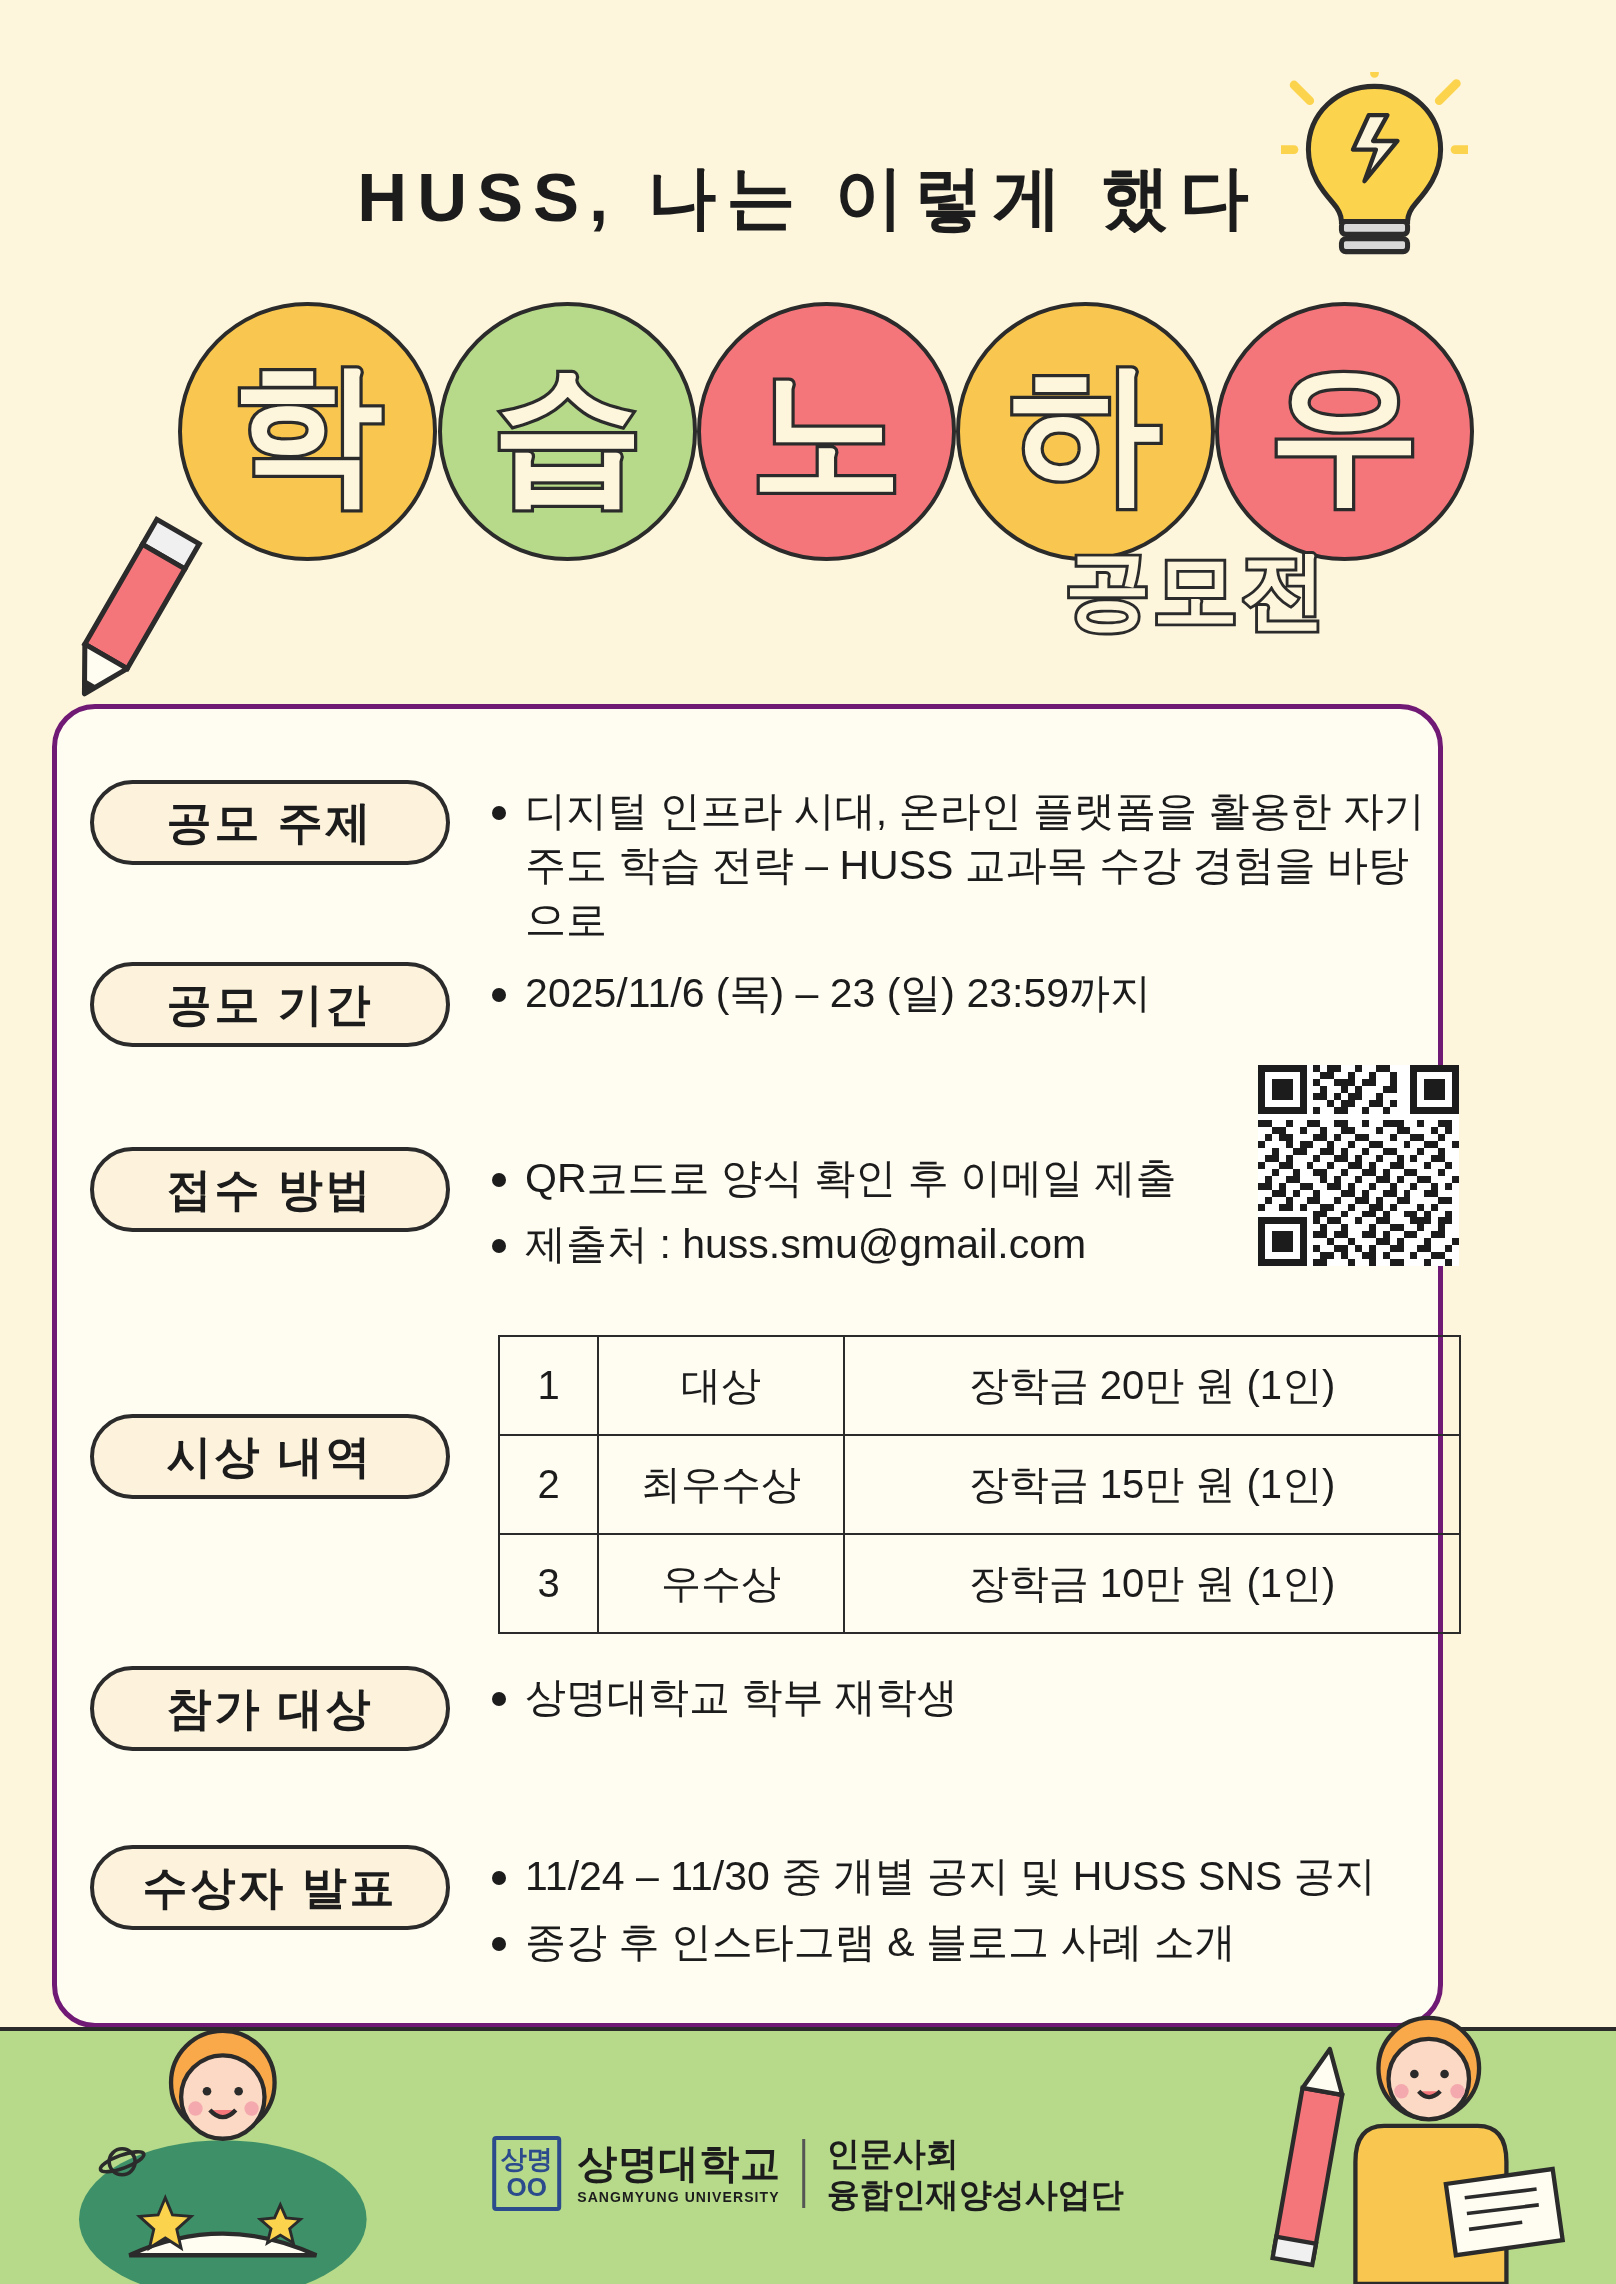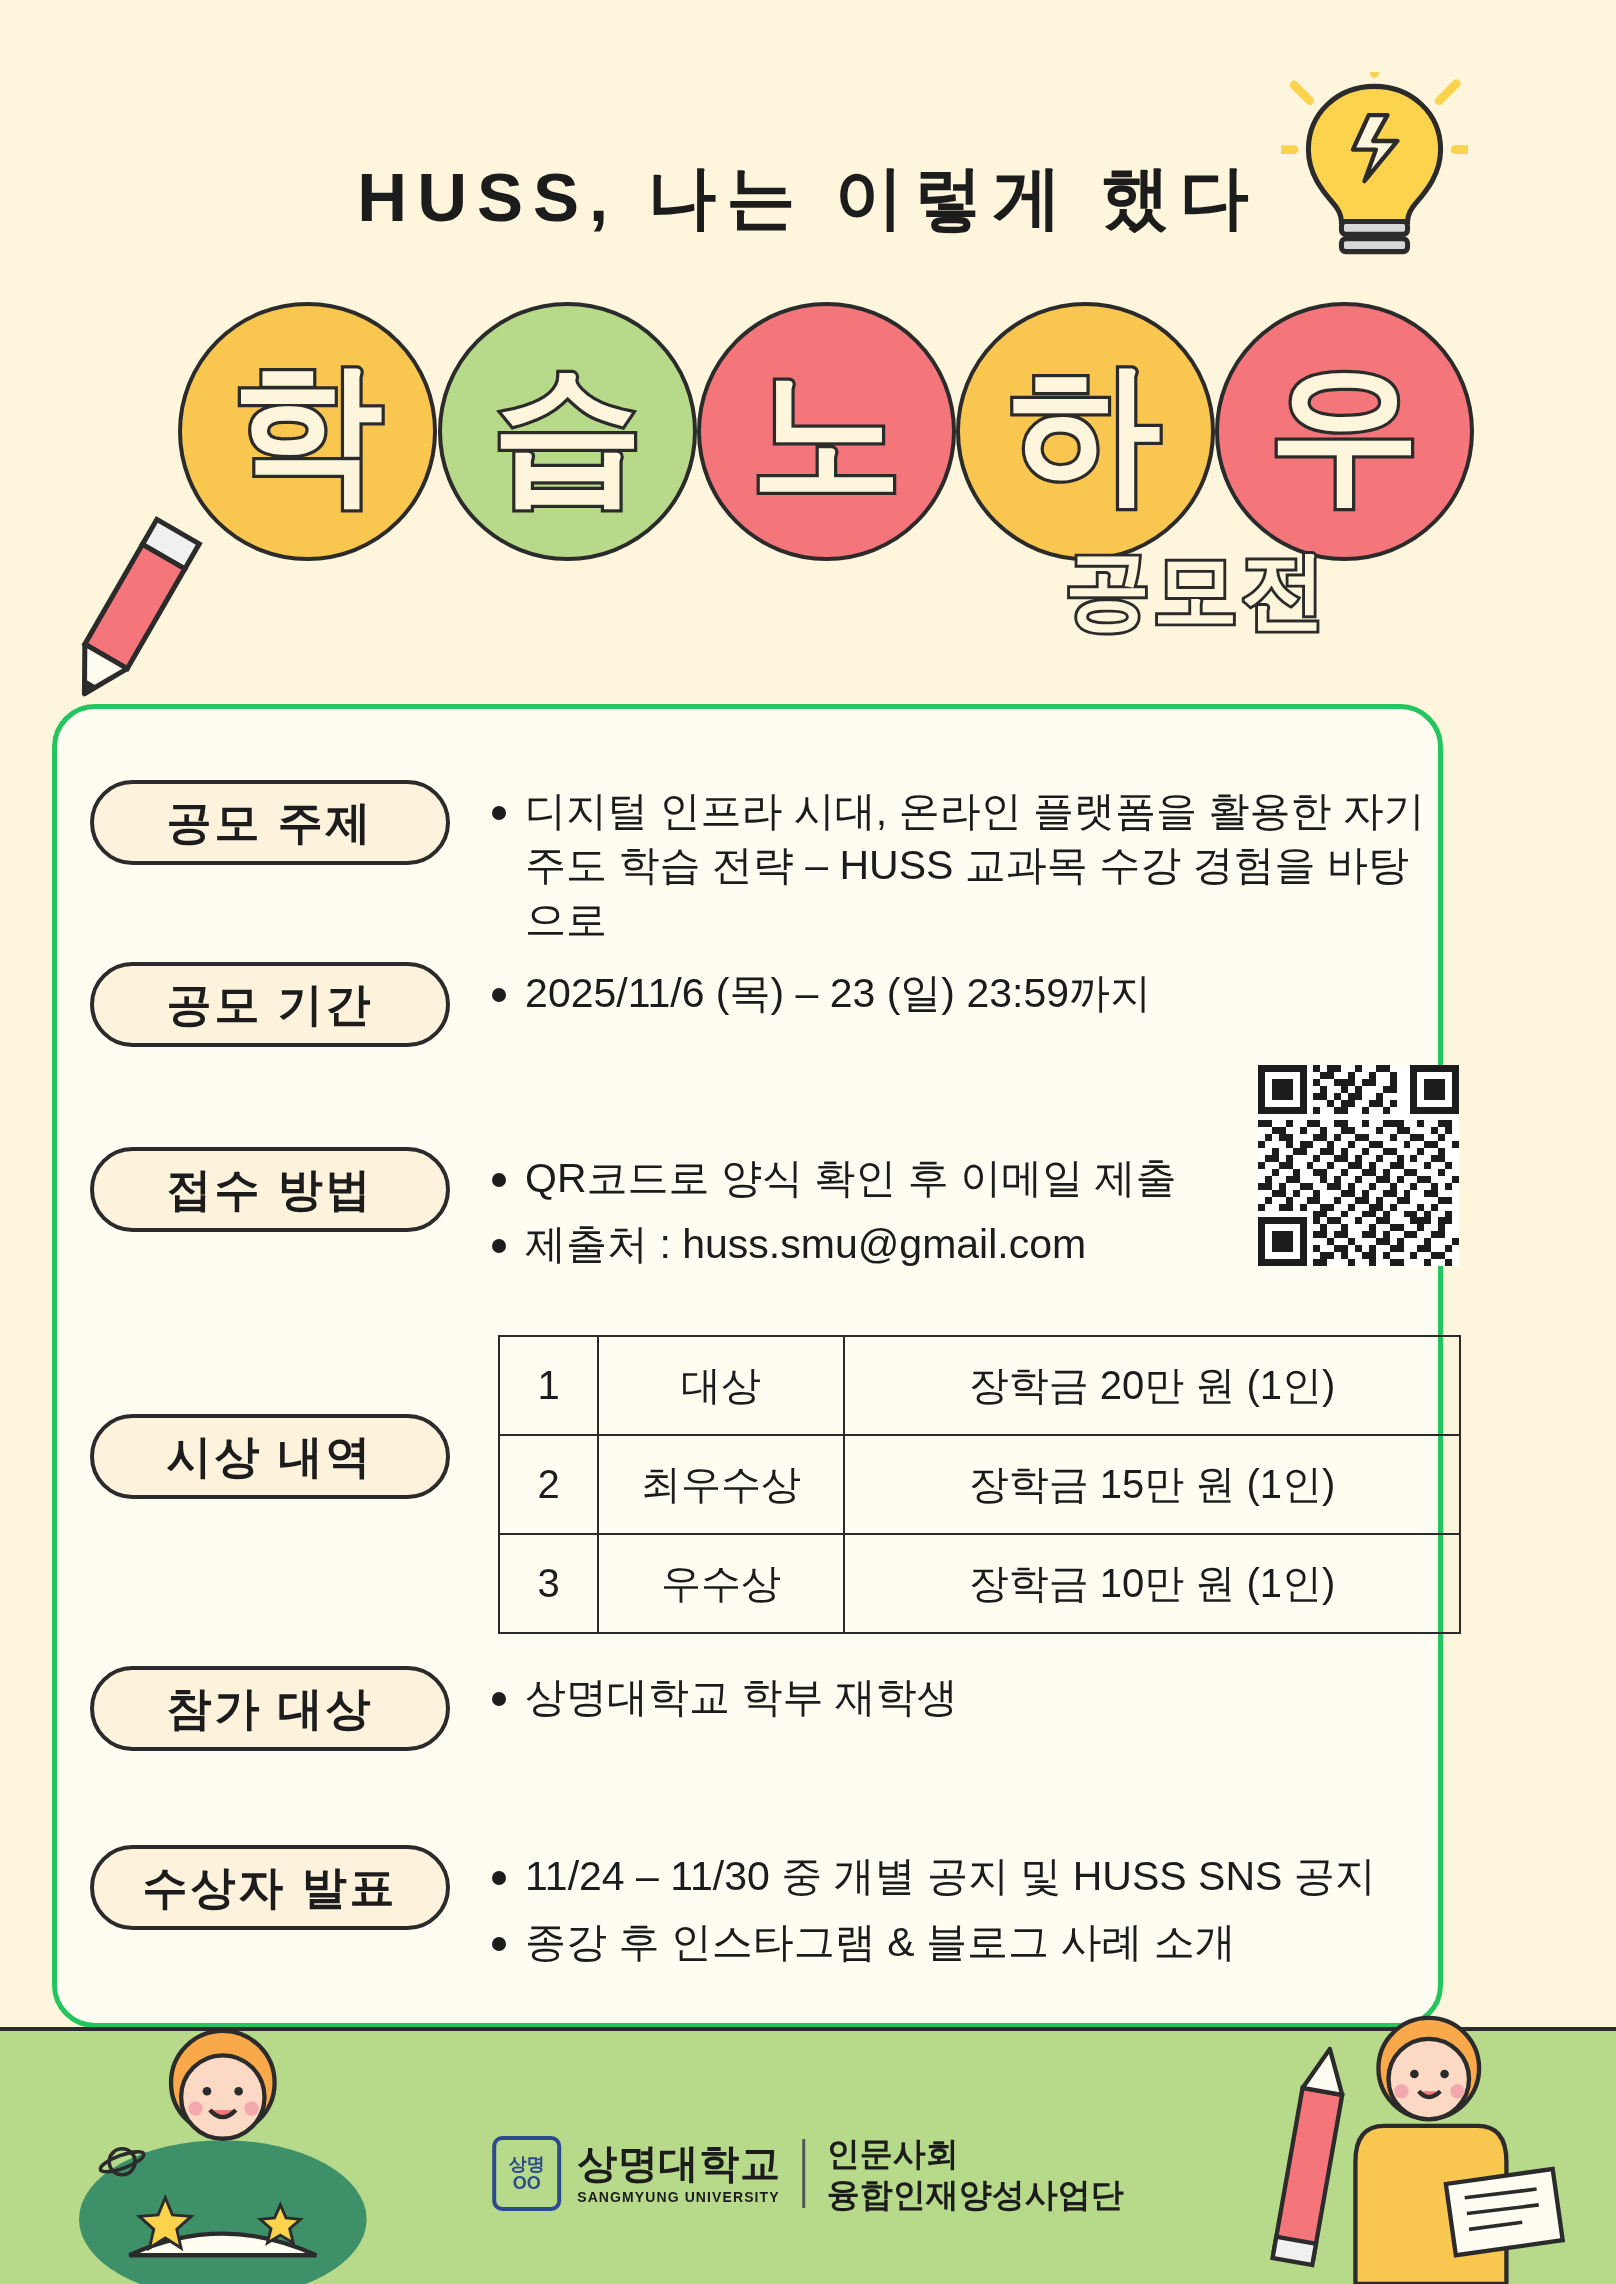--- a/index.html
+++ b/index.html
@@ -96,21 +96,21 @@
   }
 
   
   .card {
     position: absolute;
     top: 704px;
     left: 52px;
     width: 1391px;
     height: 1324px;
     background: #fffdf2;
-    border: 5px solid #22c55e;
+    border: 5px solid #701a75;
     border-radius: 43px;
     box-sizing: border-box;
   }
 
   .row {
     position: absolute;
     display: flex;
     align-items: flex-start;
   }
   .tag {
@@ -197,23 +197,23 @@
     left: 50%;
     transform: translateX(-50%);
     bottom: 69px;
     display: flex;
     align-items: center;
   }
   .logo-mark {
     width: 69px;
     height: 75px;
     border: 4.3px solid #2b4b8d;
-    border-radius: 10px;
+    border-radius: 4px;
     color: #2b4b8d;
-    font-size: 18px;
+    font-size: 26px;
     font-weight: bold;
     display: flex;
     flex-direction: column;
     align-items: center;
     justify-content: center;
     line-height: 1.05;
     box-sizing: border-box;
     margin-right: 16px;
   }
   .logo-ko {

